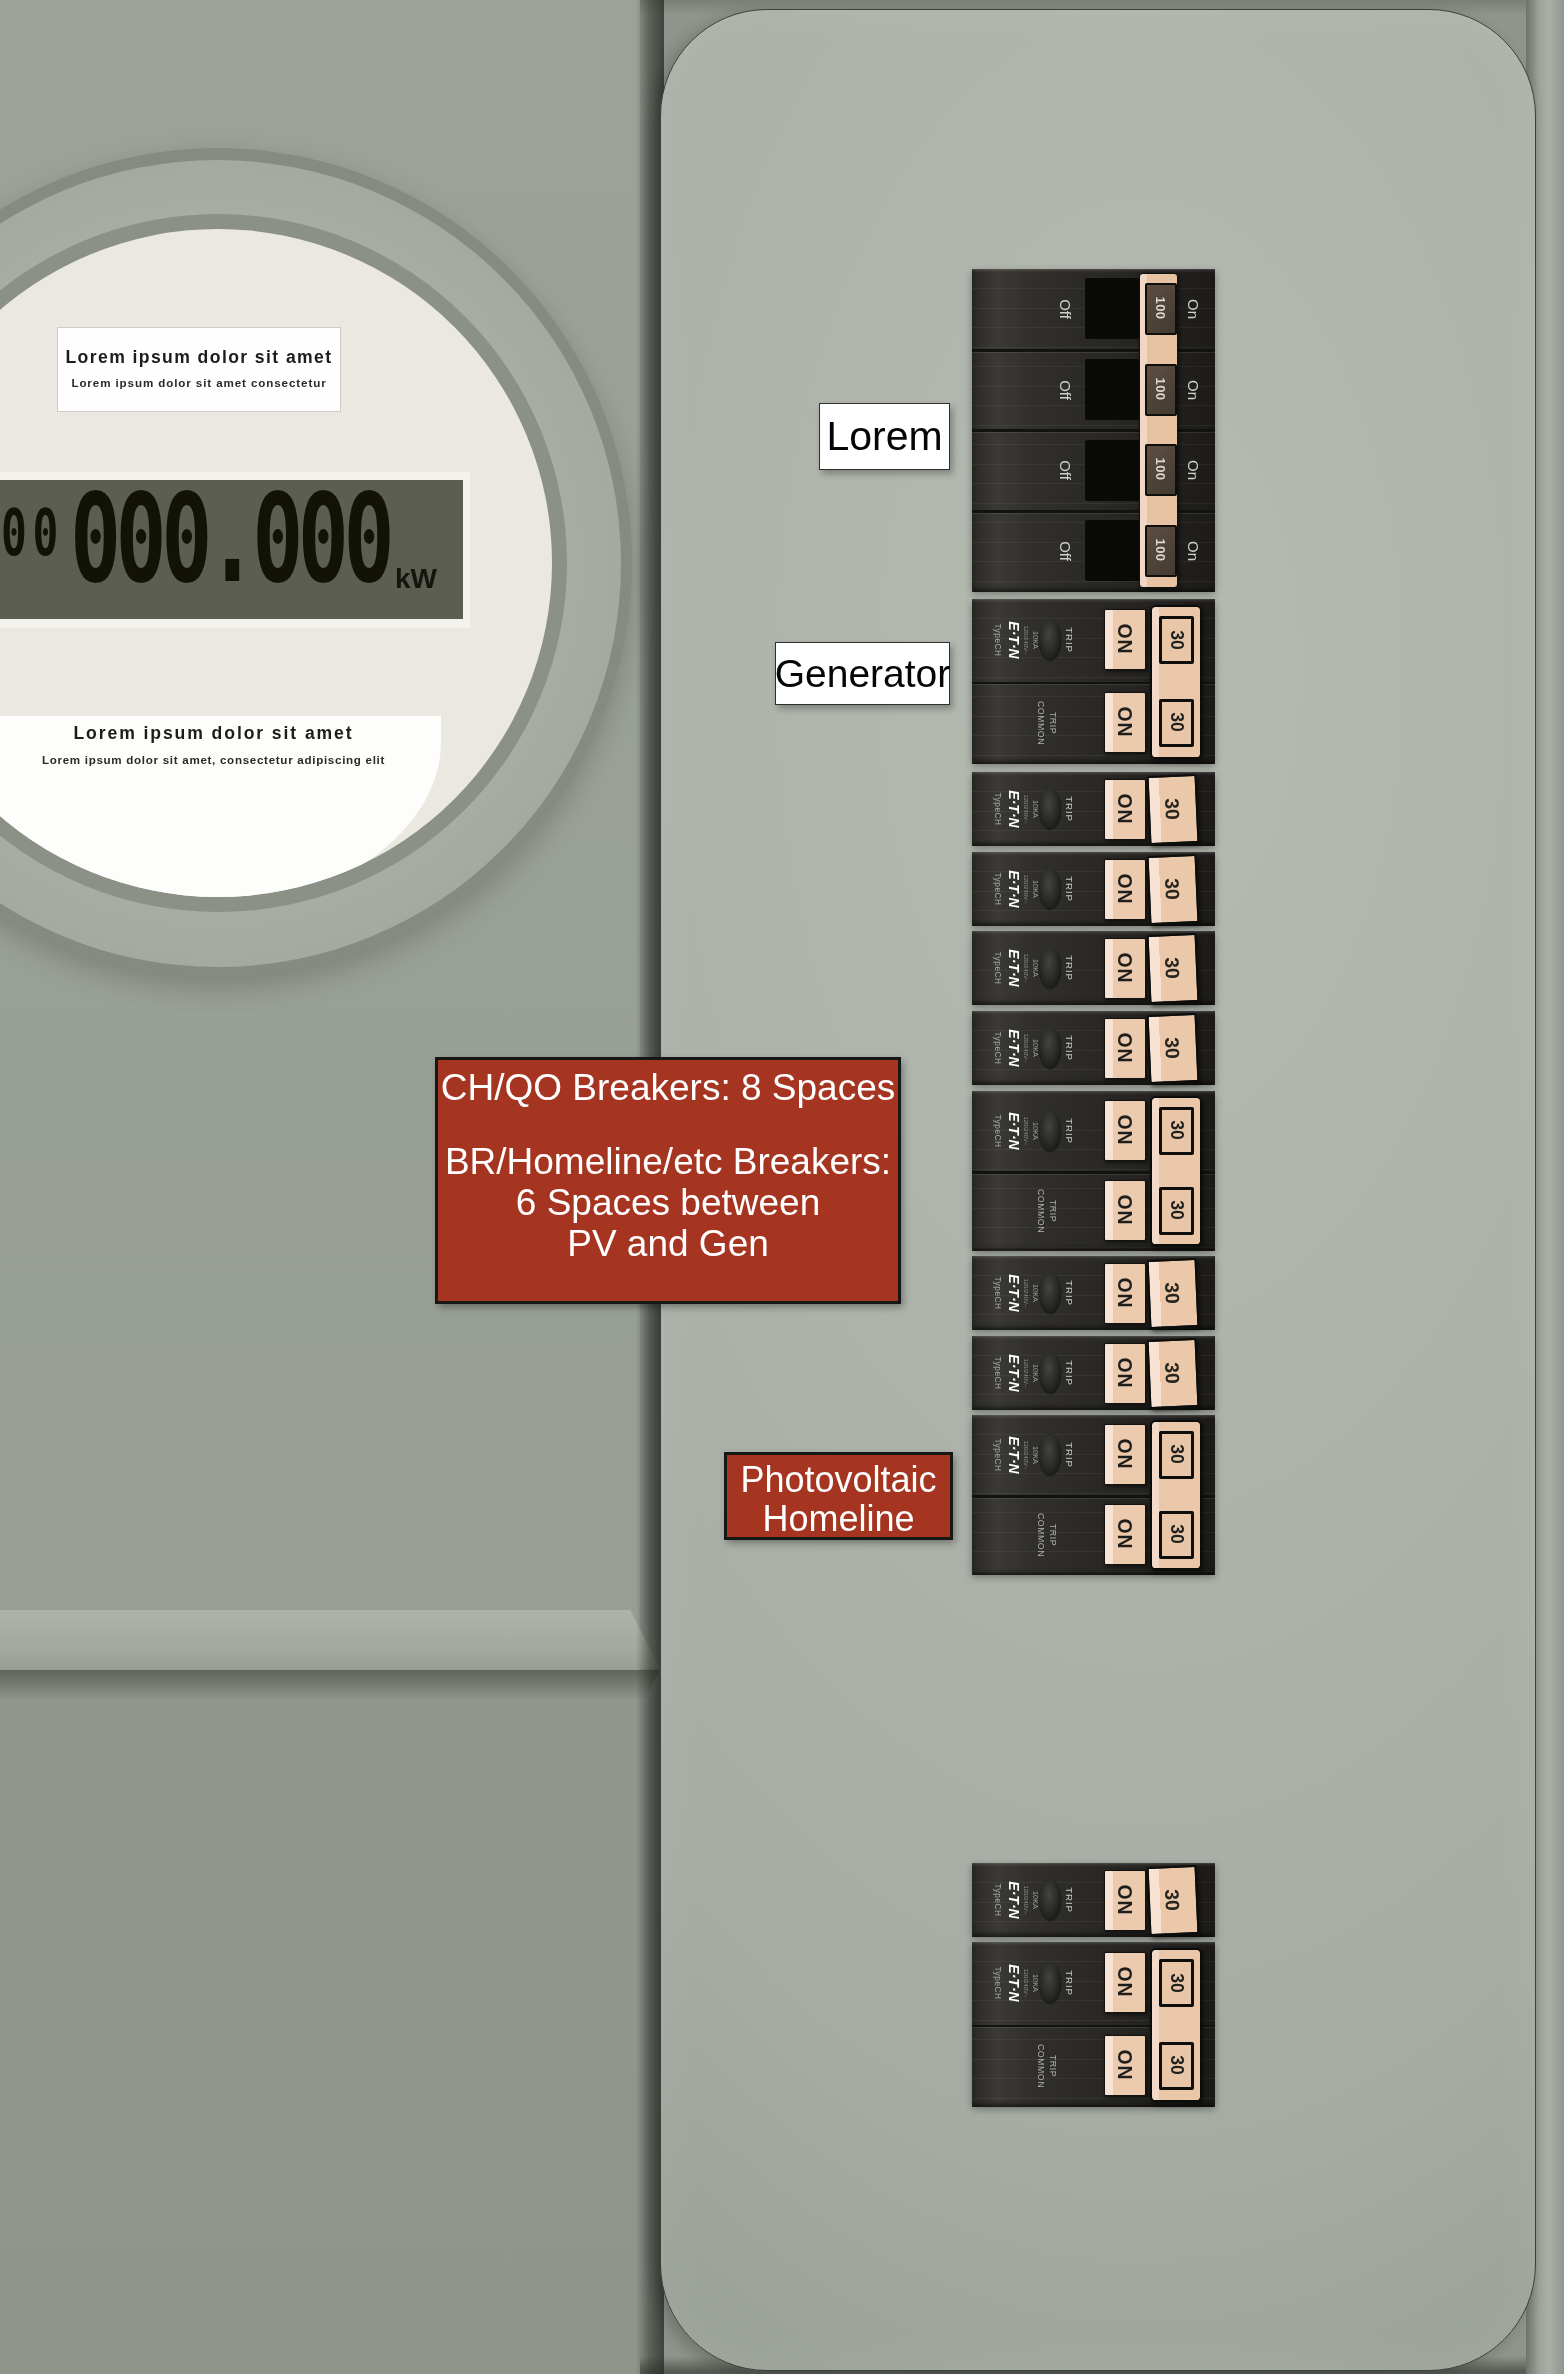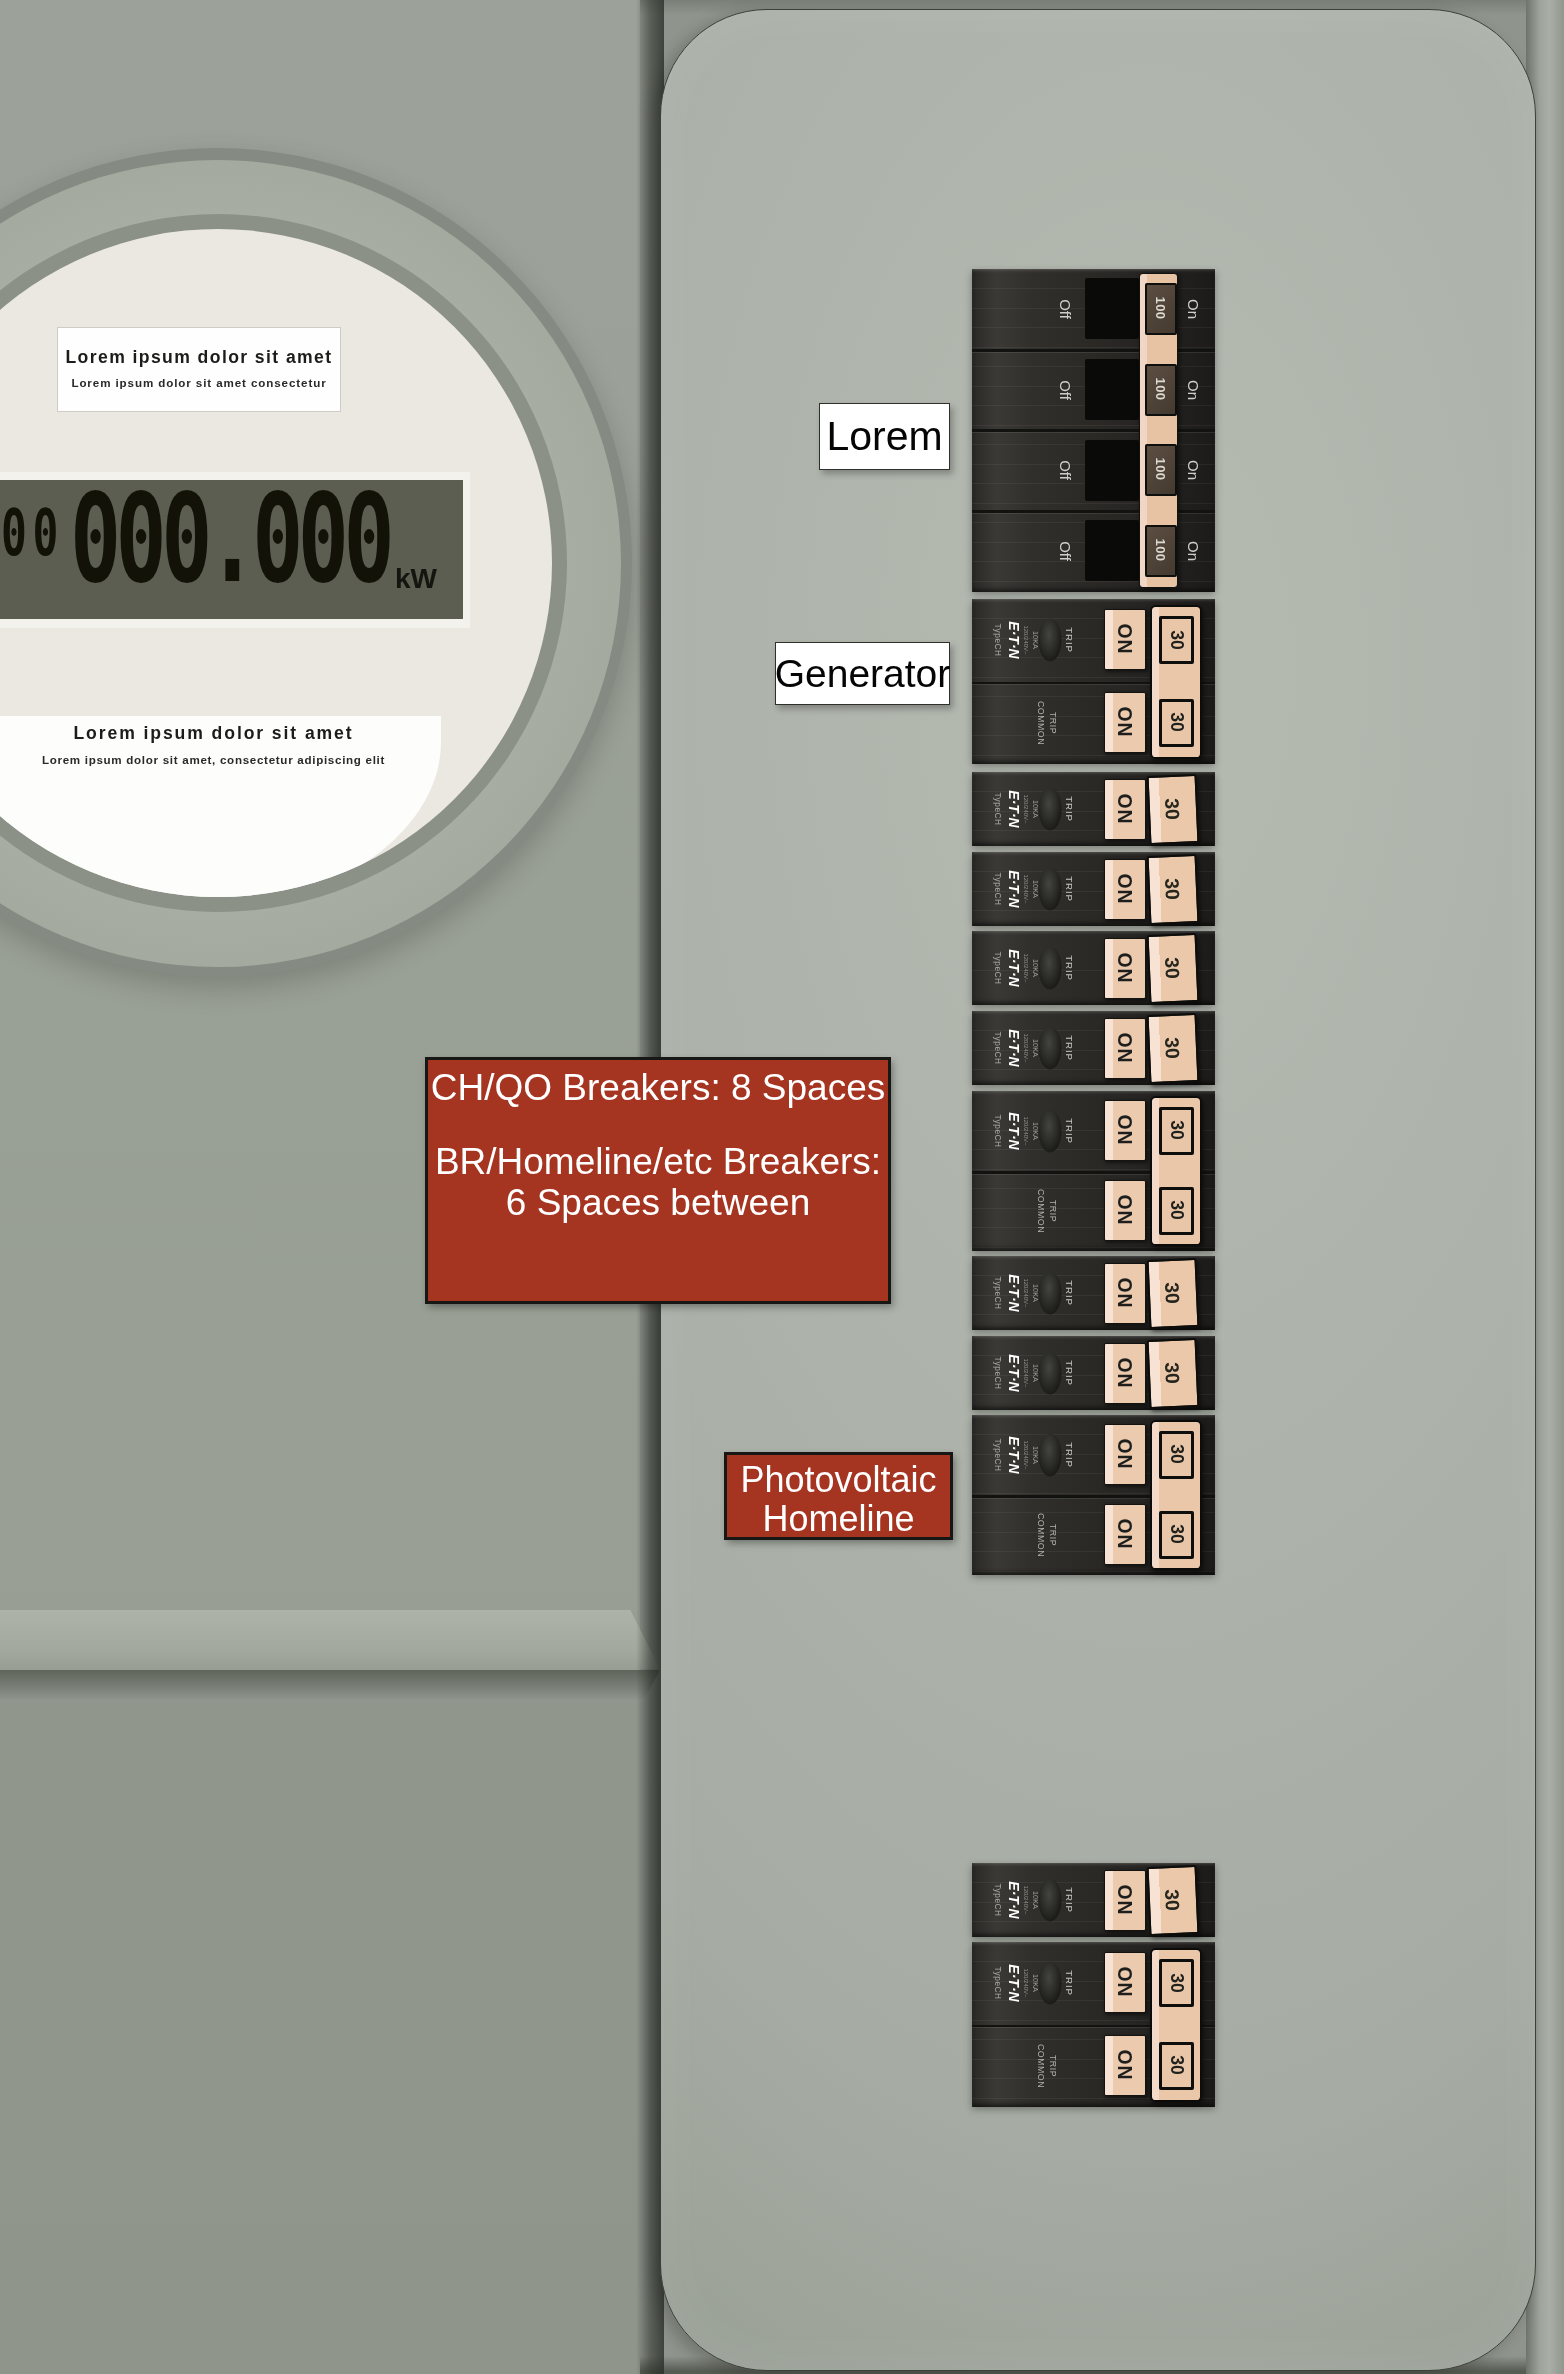--- a/index.html
+++ b/index.html
@@ -72,21 +72,21 @@
     border:2.8px solid #0e0e0c;border-radius:1.9px}
   .mainbar{position:absolute;left:167px;top:3.7px;width:39px;height:315px;
     background:linear-gradient(90deg,#f0d6c4 0 18%,#e7c3a4 18%);border:1.9px solid #121210;border-radius:3.7px;box-shadow:1.9px 1.9px 4.6px rgba(0,0,0,.45)}
   .blackrect{position:absolute;left:113px;width:54px;height:61px;background:#0a0a09;border-radius:1.9px}
   
   .plabel{position:absolute;background:#ffffff;border:1.9px solid #2f2f2d;display:flex;align-items:center;justify-content:center;
     color:#050505;box-shadow:2.8px 3.7px 6.5px rgba(0,0,0,.28)}
   #lab-main{left:819px;top:403px;width:131px;height:67px;font-size:41px}
   #lab-gen{left:775px;top:642px;width:175px;height:63px;font-size:39px}
   .rlabel{position:absolute;background:#a53420;border:3.7px solid #171715;color:#fff;text-align:center;box-shadow:2.8px 3.7px 7.4px rgba(0,0,0,.35)}
-  #notebox{left:425px;top:1057px;width:466px;height:247px;font-size:37px;line-height:41px;padding-top:7.4px}
+  #notebox{left:435px;top:1057px;width:466px;height:247px;font-size:37px;line-height:41px;padding-top:7.4px}
   .note-gap{height:33px}
   #lab-pv{left:724px;top:1452px;width:229px;height:88px;font-size:36px;line-height:39px;padding-top:4.6px}
 </style>
 </head>
 <body>
 
 <div class="abs" id="right-band"></div>
 <div class="abs" id="wall"></div>
 <div class="abs" id="wall-lower"></div>
 <div class="abs" id="ledge"></div>
@@ -346,19 +346,20 @@
 </div>
 
 <div class="plabel" id="lab-main">Lorem</div>
 <div class="plabel" id="lab-gen">Generator</div>
 
 <div class="rlabel" id="notebox">
   <div>CH/QO Breakers: 8 Spaces</div>
   <div class="note-gap"></div>
   <div>BR/Homeline/etc Breakers:</div>
   <div>6 Spaces between</div>
+  <div>PV and Gen</div>
 </div>
 
 <div class="rlabel" id="lab-pv">
   <div>Photovoltaic</div>
   <div>Homeline</div>
 </div>
 
 
 </body></html>

